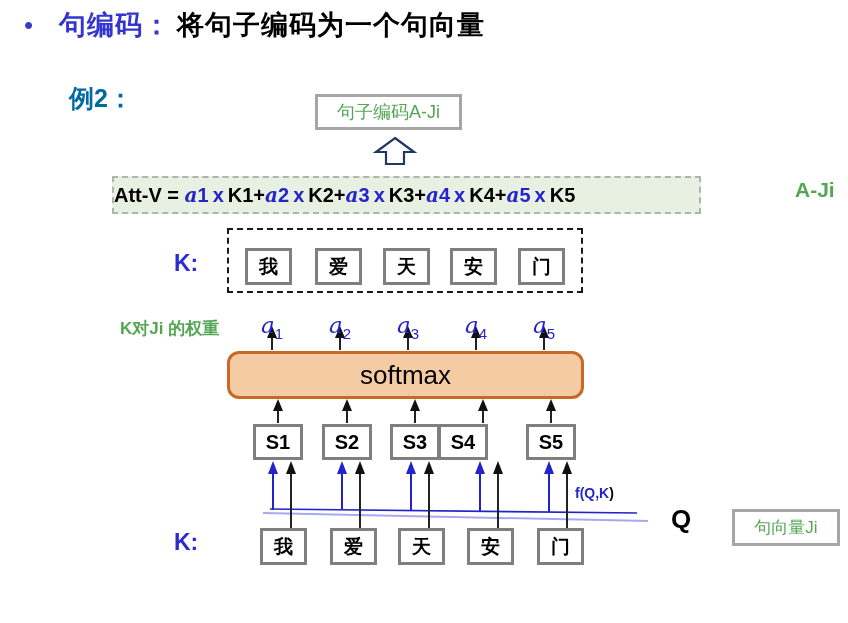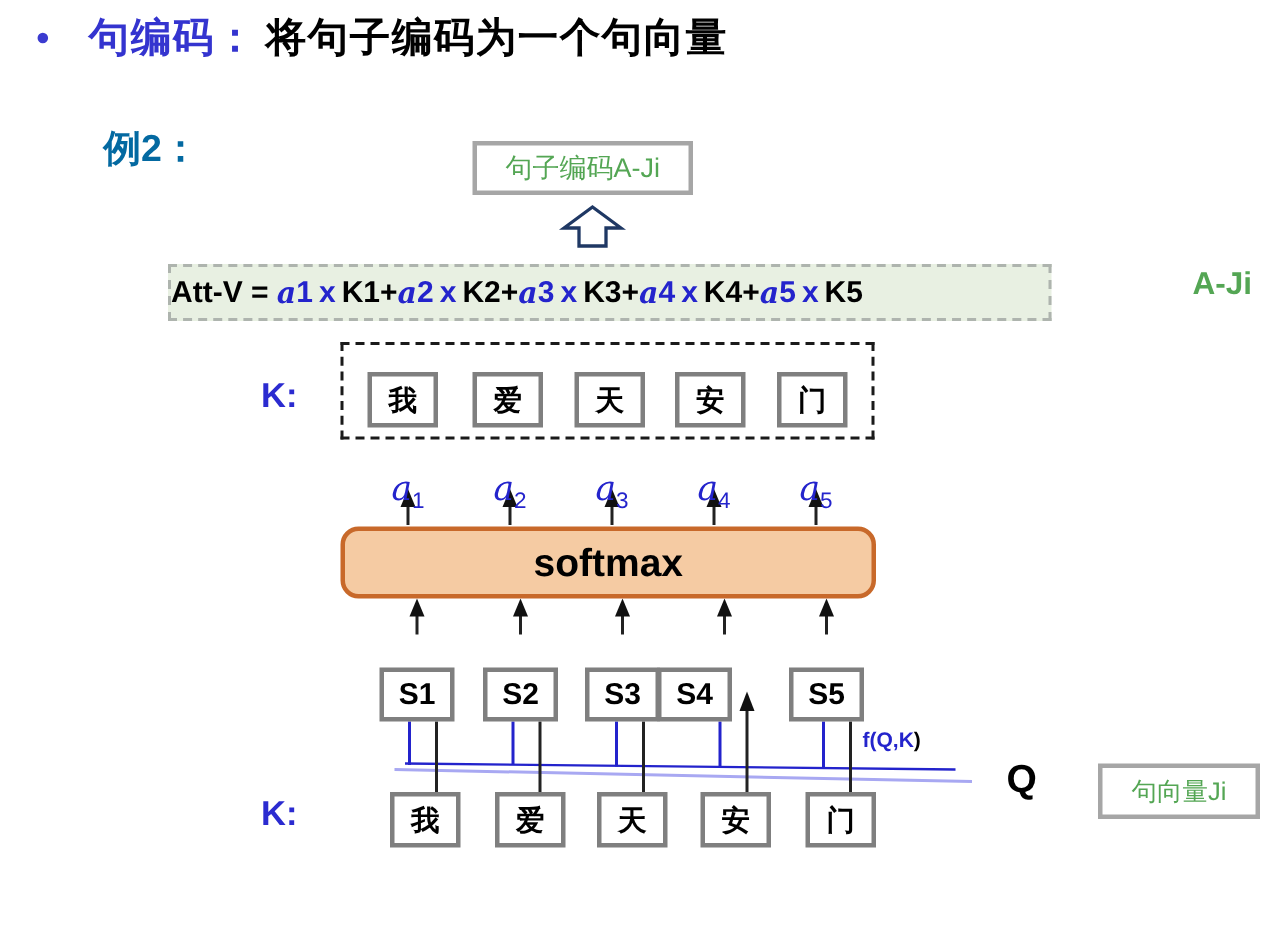--- a/index.html
+++ b/index.html
@@ -35,31 +35,31 @@
   
   .k-label{color:#2b2bd0;font-weight:bold;font-size:23px;}
   .k-top{left:174px;top:250px;}
   .k-bottom{left:174px;top:529px;}
   
   .dashed-box{left:227px;top:228px;width:352px;height:61px;border:2px dashed #1a1a1a;}
   
   .cell{border:3px solid #7f7f7f;background:#fff;display:flex;align-items:center;justify-content:center;
         font-weight:bold;z-index:2;}
   .word-cell{width:41px;height:31px;font-size:19px;}
-  .s-cell{width:44px;height:30px;font-size:20px;margin-top:21px;}
+  .s-cell{width:44px;height:30px;font-size:20px;}
   
   .alpha{width:40px;top:312px;text-align:center;color:#2424cc;font-size:23px;z-index:2;}
   .alpha i{font-family:"DejaVu Serif", serif;}
   .alpha sub{font-size:15px;color:#2424cc;}
   .weights-caption{left:120px;top:317px;font-size:17px;color:#54a654;font-weight:bold;}
   
   .softmax{
     left:227px;top:351px;width:351px;height:42px;background:#f5cba3;border:3px solid #c8692a;
     border-radius:12px;display:flex;align-items:center;justify-content:center;
-    font-size:26px;font-weight:bold;z-index:2;
+    font-size:26px;font-weight:normal;z-index:2;
   }
   .fqk{left:575px;top:485px;font-size:14px;font-weight:bold;}
   .fqk .b{color:#2424cc;}
   .fqk .k{color:#000;}
   .q-label{left:671px;top:504px;font-size:26px;font-weight:bold;color:#000;}
   svg.overlay{position:absolute;left:0;top:0;z-index:1;}
 </style>
 </head>
 <body>
 
@@ -161,20 +161,21 @@
   <div class="abs cell word-cell" style="left:518px;top:248px;">
       <span>门</span>
     </div>
 
   <div class="abs alpha" style="left:252px;"><i>a</i><sub>1</sub></div>
   <div class="abs alpha" style="left:320px;"><i>a</i><sub>2</sub></div>
   <div class="abs alpha" style="left:388px;"><i>a</i><sub>3</sub></div>
   <div class="abs alpha" style="left:456px;"><i>a</i><sub>4</sub></div>
   <div class="abs alpha" style="left:524px;"><i>a</i><sub>5</sub></div>
 
+  <div class="abs weights-caption">K对Ji 的权重</div>
 
   <div class="abs softmax">
       <span>softmax</span>
     </div>
 
   <div class="abs cell s-cell" style="left:253px;top:424px;">
       <span>S1</span>
     </div>
   <div class="abs cell s-cell" style="left:322px;top:424px;">
       <span>S2</span>

